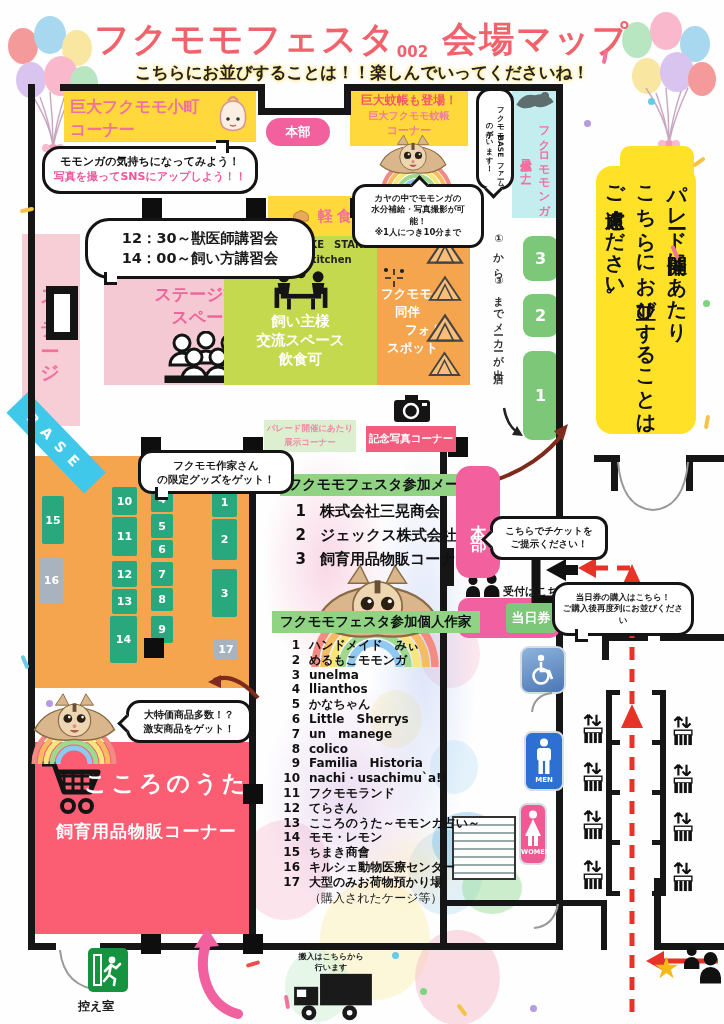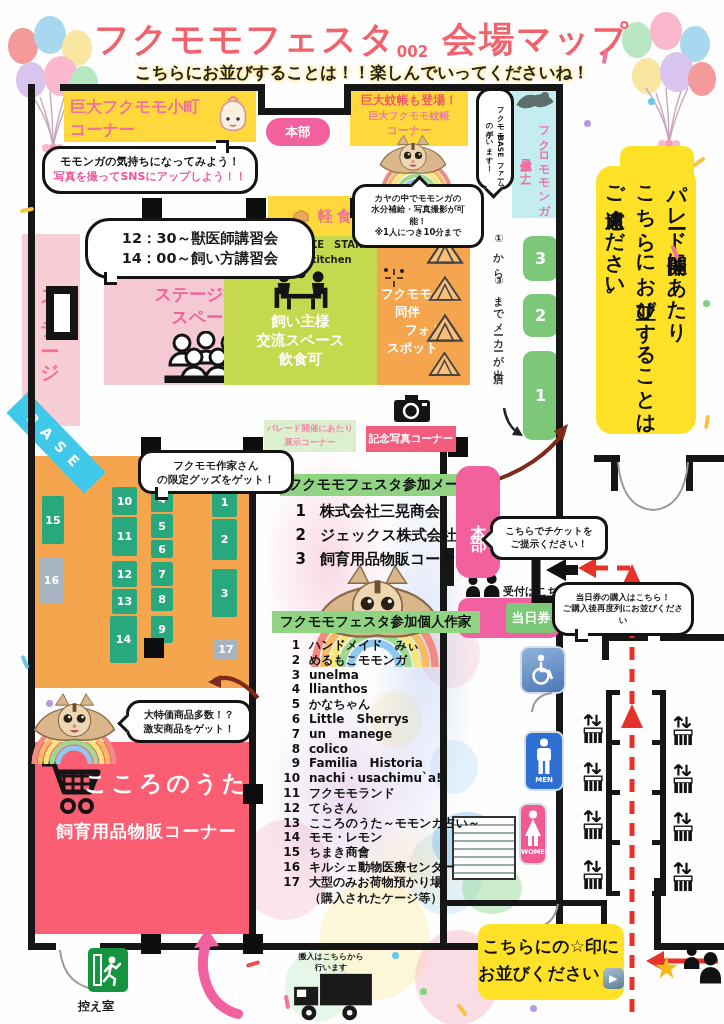--- a/index.html
+++ b/index.html
@@ -403,21 +403,21 @@
       </div>
       <div class="arow">
         <span class="no">16</span>
         <span class="nm" style="white-space:nowrap">キルシェ動物医療センター</span>
       </div>
       <div class="arow">
         <span class="no">17</span>
         <span class="nm" style="white-space:nowrap">大型のみお荷物預かり場</span>
       </div>
     </div>
-  <div class="abs" style="left:309px;top:890px;font-size:12px;font-weight:700;z-index:9">（購入されたケージ等）</div>
+  <div class="abs" style="left:309px;top:890px;font-size:12px;font-weight:400;z-index:9">（購入されたケージ等）</div>
 
   <div class="abs" style="left:456px;top:466px;width:44px;height:112px;background:#f2609d;border-radius:14px;z-index:9;
        display:flex;align-items:center;justify-content:center">
     <span class="vtext" style="color:#fff;font-weight:900;font-size:16px;letter-spacing:10px">本部</span>
   </div>
 
   <div class="abs" style="left:503px;top:584px;font-size:11px;font-weight:900;z-index:9">受付はこちら</div>
   <div class="abs" style="left:458px;top:598px;width:102px;height:40px;background:#f160a0;border-radius:10px;z-index:8"></div>
   <div class="abs" style="left:506px;top:603px;width:50px;height:30px;background:#7cc878;border-radius:4px;z-index:9;
        color:#fff;font-weight:900;font-size:13px;display:flex;align-items:center;justify-content:center">
@@ -462,26 +462,20 @@
     <svg style="position:absolute;left:12px;top:16px" width="62" height="62" viewBox="0 0 62 62">
       <path d="M2,6 H14 L24,34 H50 L58,14 H18" fill="none" stroke="#141414" stroke-width="5" stroke-linejoin="round"></path>
       <path d="M24,12 V32 M33,12 V32 M42,12 V32 M51,14 V30 M20,18 H55 M22,26 H52" stroke="#141414" stroke-width="3"></path>
       <circle cx="28" cy="48" r="6" fill="none" stroke="#141414" stroke-width="4"></circle>
         <circle cx="46" cy="48" r="6" fill="none" stroke="#141414" stroke-width="4"></circle>
     </svg>
     <div style="position:absolute;left:56px;top:26px;font-size:23px;font-weight:900;color:#fff;letter-spacing:4px">こころのうた</div>
     <div style="position:absolute;left:28px;top:78px;font-size:17px;font-weight:900;color:#fff;letter-spacing:1px">飼育用品物販コーナー</div>
   </div>
 
-  <div class="abs" style="left:478px;top:924px;width:146px;height:76px;background:#ffe227;border-radius:12px;z-index:10;
-       text-align:center;font-weight:900;font-size:17px;color:#111;padding-top:9px;line-height:1.6">
-    <div>こちらにの☆印に</div>
-    <div><span>お並びください</span><span style="display:inline-block;width:21px;height:21px;margin-left:3px;border-radius:5px;background:linear-gradient(160deg,#a9bfd0,#5e7f96);
-      color:#fff;font-size:11px;line-height:21px;vertical-align:-3px">▶</span></div>
-  </div>
   <div class="abs" style="left:653px;top:950px;font-size:30px;color:#f5b919;z-index:9">★</div>
 
   <div class="abs" style="left:88px;top:948px;width:40px;height:44px;background:#15933f;border-radius:5px;z-index:9;
        display:flex;align-items:center;justify-content:center">
     <svg width="30" height="34" viewBox="0 0 30 34">
       <rect x="1" y="2" width="7" height="30" fill="none" stroke="#fff" stroke-width="2"></rect>
       <circle cx="19" cy="7" r="3.4" fill="#fff"></circle>
       <path d="M12,18 L18,12 L23,15 L27,11 M18,12 L16,22 L22,26 L21,32 M16,22 L11,28" stroke="#fff" stroke-width="2.6" fill="none" stroke-linecap="round"></path>
     </svg>
   </div>

